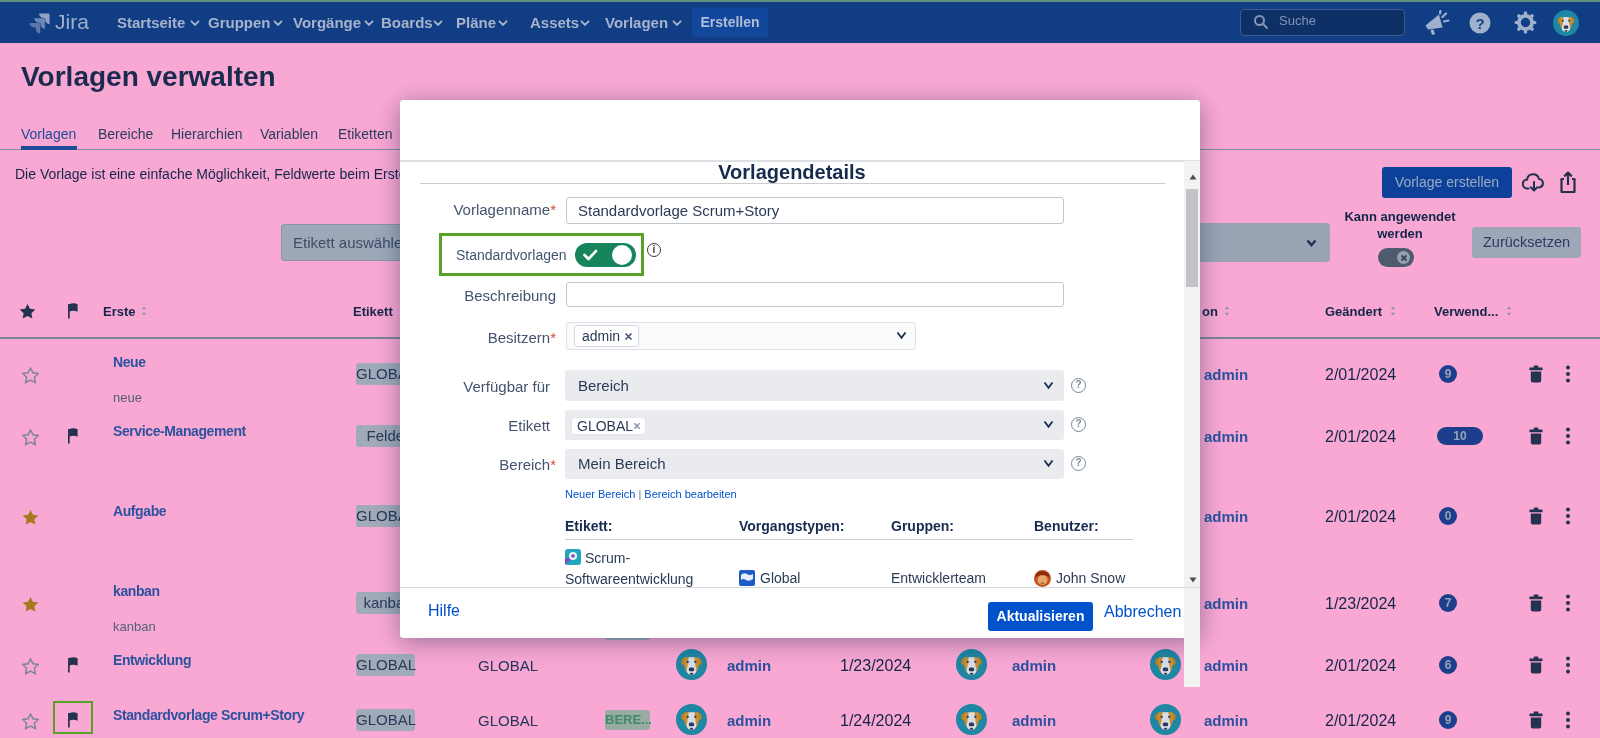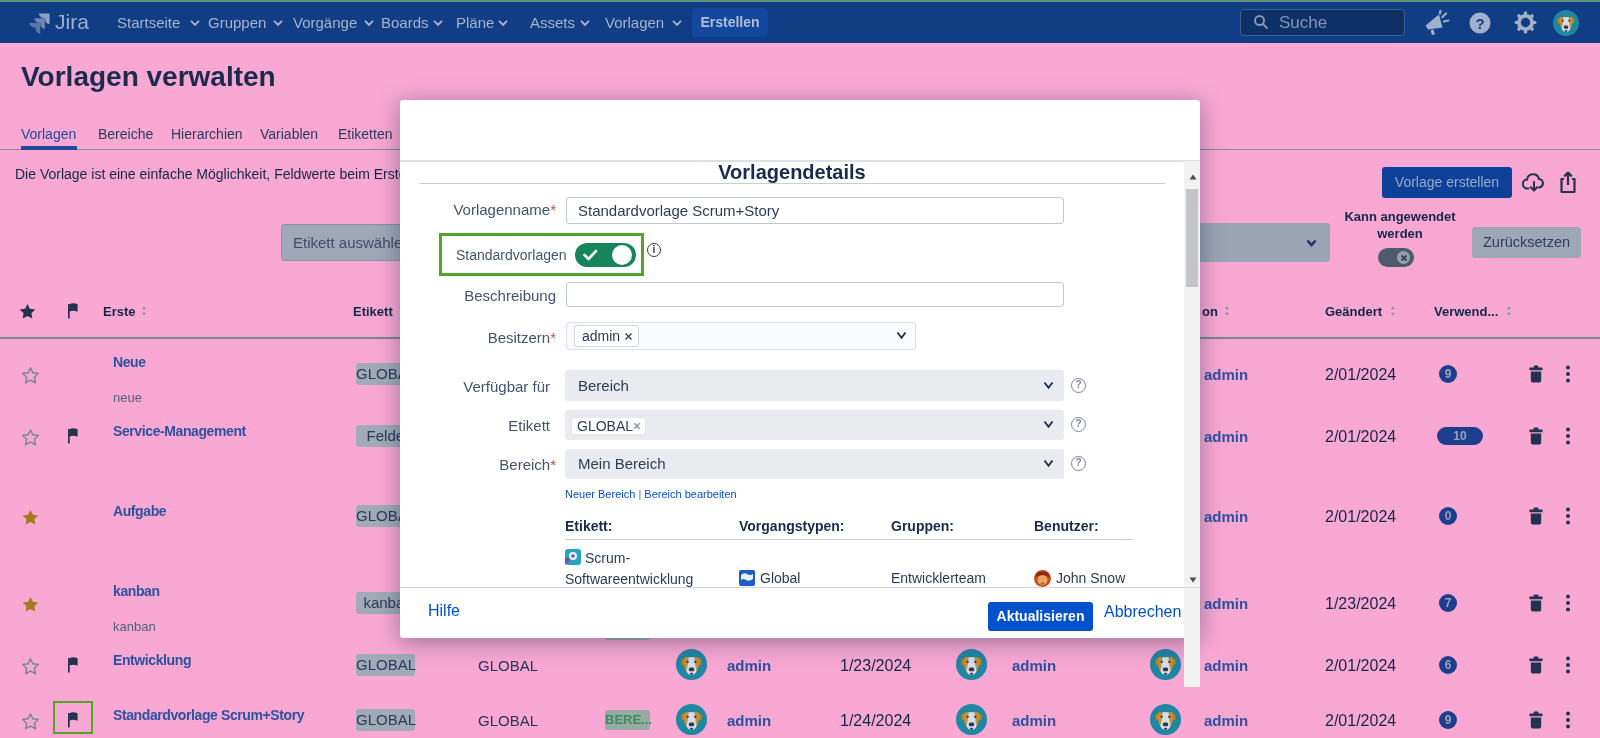--- a/index.html
+++ b/index.html
@@ -3,25 +3,25 @@
 <meta charset="utf-8">
 <style>
   * { margin:0; padding:0; box-sizing:border-box; }
   html,body { width:1600px; height:738px; overflow:hidden; }
   body { font-family:"Liberation Sans", sans-serif; }
   .page { position:absolute; top:0; left:0; width:1600px; height:738px; background:#f9a8d4; overflow:hidden; }
   .abs { position:absolute; }
   
   .topstrip { position:absolute; top:0; left:0; width:1600px; height:2px; background:#5E9379; }
   .nav { position:absolute; top:2px; left:0; width:1600px; height:41px; background:#113D84; }
-  .navitem { position:absolute; top:0; height:41px; line-height:41px; color:#A7B3CB; font-size:15px; font-weight:400; }
+  .navitem { position:absolute; top:0; height:41px; line-height:41px; color:#A7B3CB; font-size:15px; font-weight:700; }
   .logo-text { position:absolute; left:55px; top:0; height:41px; line-height:40px; color:#9FB0CC; font-size:21px; font-weight:400; }
   .erstellen { position:absolute; left:692px; top:6px; width:76px; height:29px; background:#12479B; border-radius:3px; color:#B0BED9; font-size:14px; font-weight:700; text-align:center; line-height:29px; }
   .search { position:absolute; left:1240px; top:7px; width:165px; height:27px; background:#0D3066; border:1.5px solid #3F5C8F; border-radius:4px; }
-  .search span { position:absolute; left:38px; top:3px; font-size:17px; color:#8495B6; }
+  .search span { position:absolute; left:38px; top:3px; font-size:13px; color:#8495B6; }
   
   .h1 { position:absolute; left:21px; top:61px; font-size:28px; font-weight:700; color:#1B2B4E; }
   .tab { position:absolute; top:126px; font-size:14px; font-weight:500; color:#2A3C5B; }
   .tabline { position:absolute; left:0; top:149px; width:1600px; height:1px; background:#828CA0; }
   .tabactive { position:absolute; left:21px; top:146px; width:56px; height:4px; background:#1E4B97; }
   .desc { position:absolute; left:15px; top:166px; font-size:14px; color:#13264A; }
   
   .finput { position:absolute; top:224px; height:37px; background:#9FA8B9; border:1px solid #8A94A6; border-radius:3px; font-size:15px; color:#3E4C66; line-height:35px; padding-left:11px; }
   
   .btn-blue { background:#0D4199; border-radius:3px; color:#9AA9C6; font-weight:400; text-align:center; }

